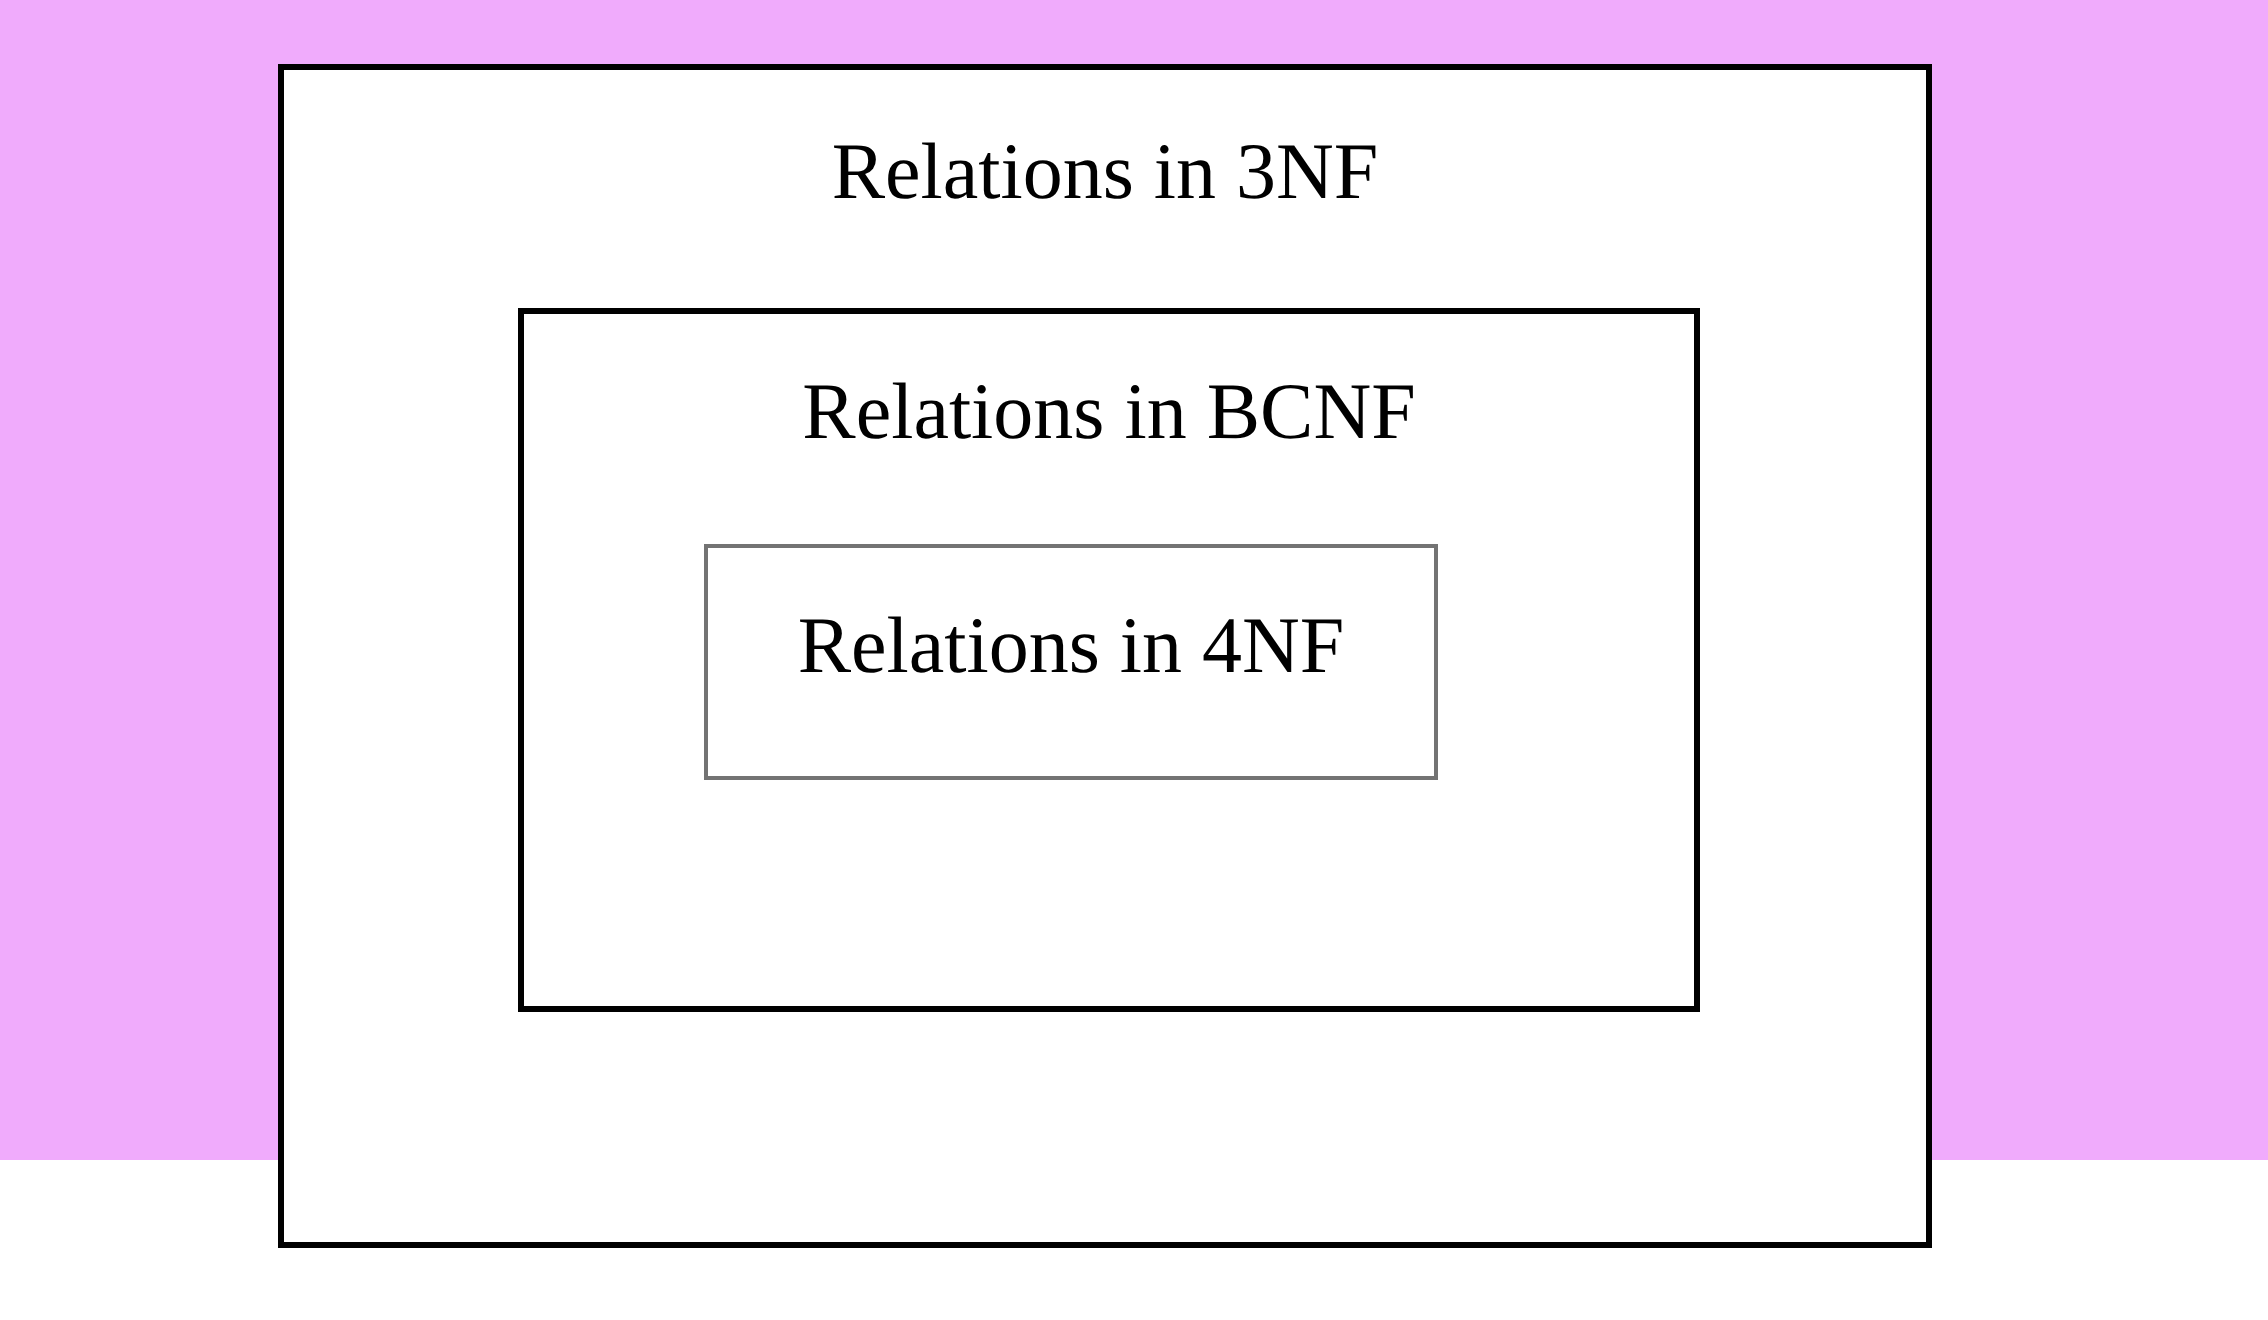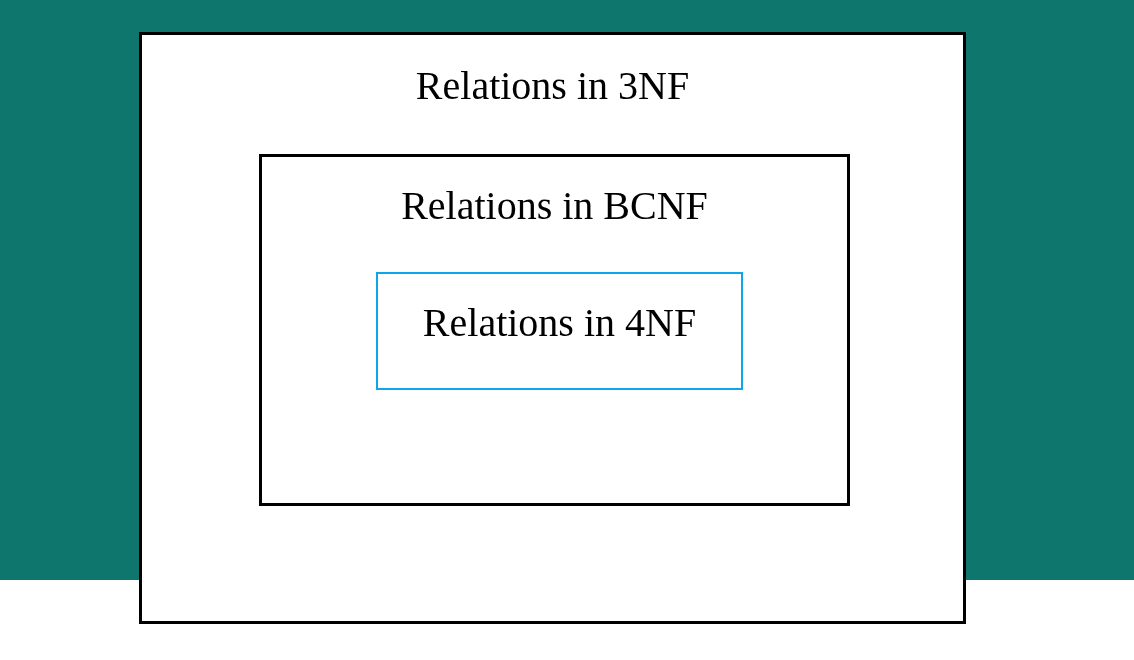--- a/index.html
+++ b/index.html
@@ -16,21 +16,21 @@
     font-family: "Liberation Serif", "DejaVu Serif", serif;
     color: #000000;
   }
 
   .canvas {
     position: absolute;
     left: 0;
     top: 0;
     width: 1134px;
     height: 580px;
-    background: #0f766e;
+    background: #f0abfc;
   }
 
   
   .set-outer {
     position: absolute;
     left: 139px;
     top: 32px;
     width: 827px;
     height: 592px;
     box-sizing: border-box;
@@ -47,26 +47,26 @@
     height: 352px; 
     box-sizing: border-box;
     border: 3px solid #000000;
     background: #ffffff;
     padding-left: 16px;
   }
 
   
   .set-inner {
     position: absolute;
-    left: 114px;   
+    left: 90px;   
     top: 115px;    
     width: 367px;  
     height: 118px; 
     box-sizing: border-box;
-    border: 2px solid #0ea5e9;
+    border: 2px solid #737373;
     background: #ffffff;
   }
 
   
   .set-label {
     position: absolute;
     left: 0;
     width: 100%;
     text-align: center;
     font-weight: 400;

